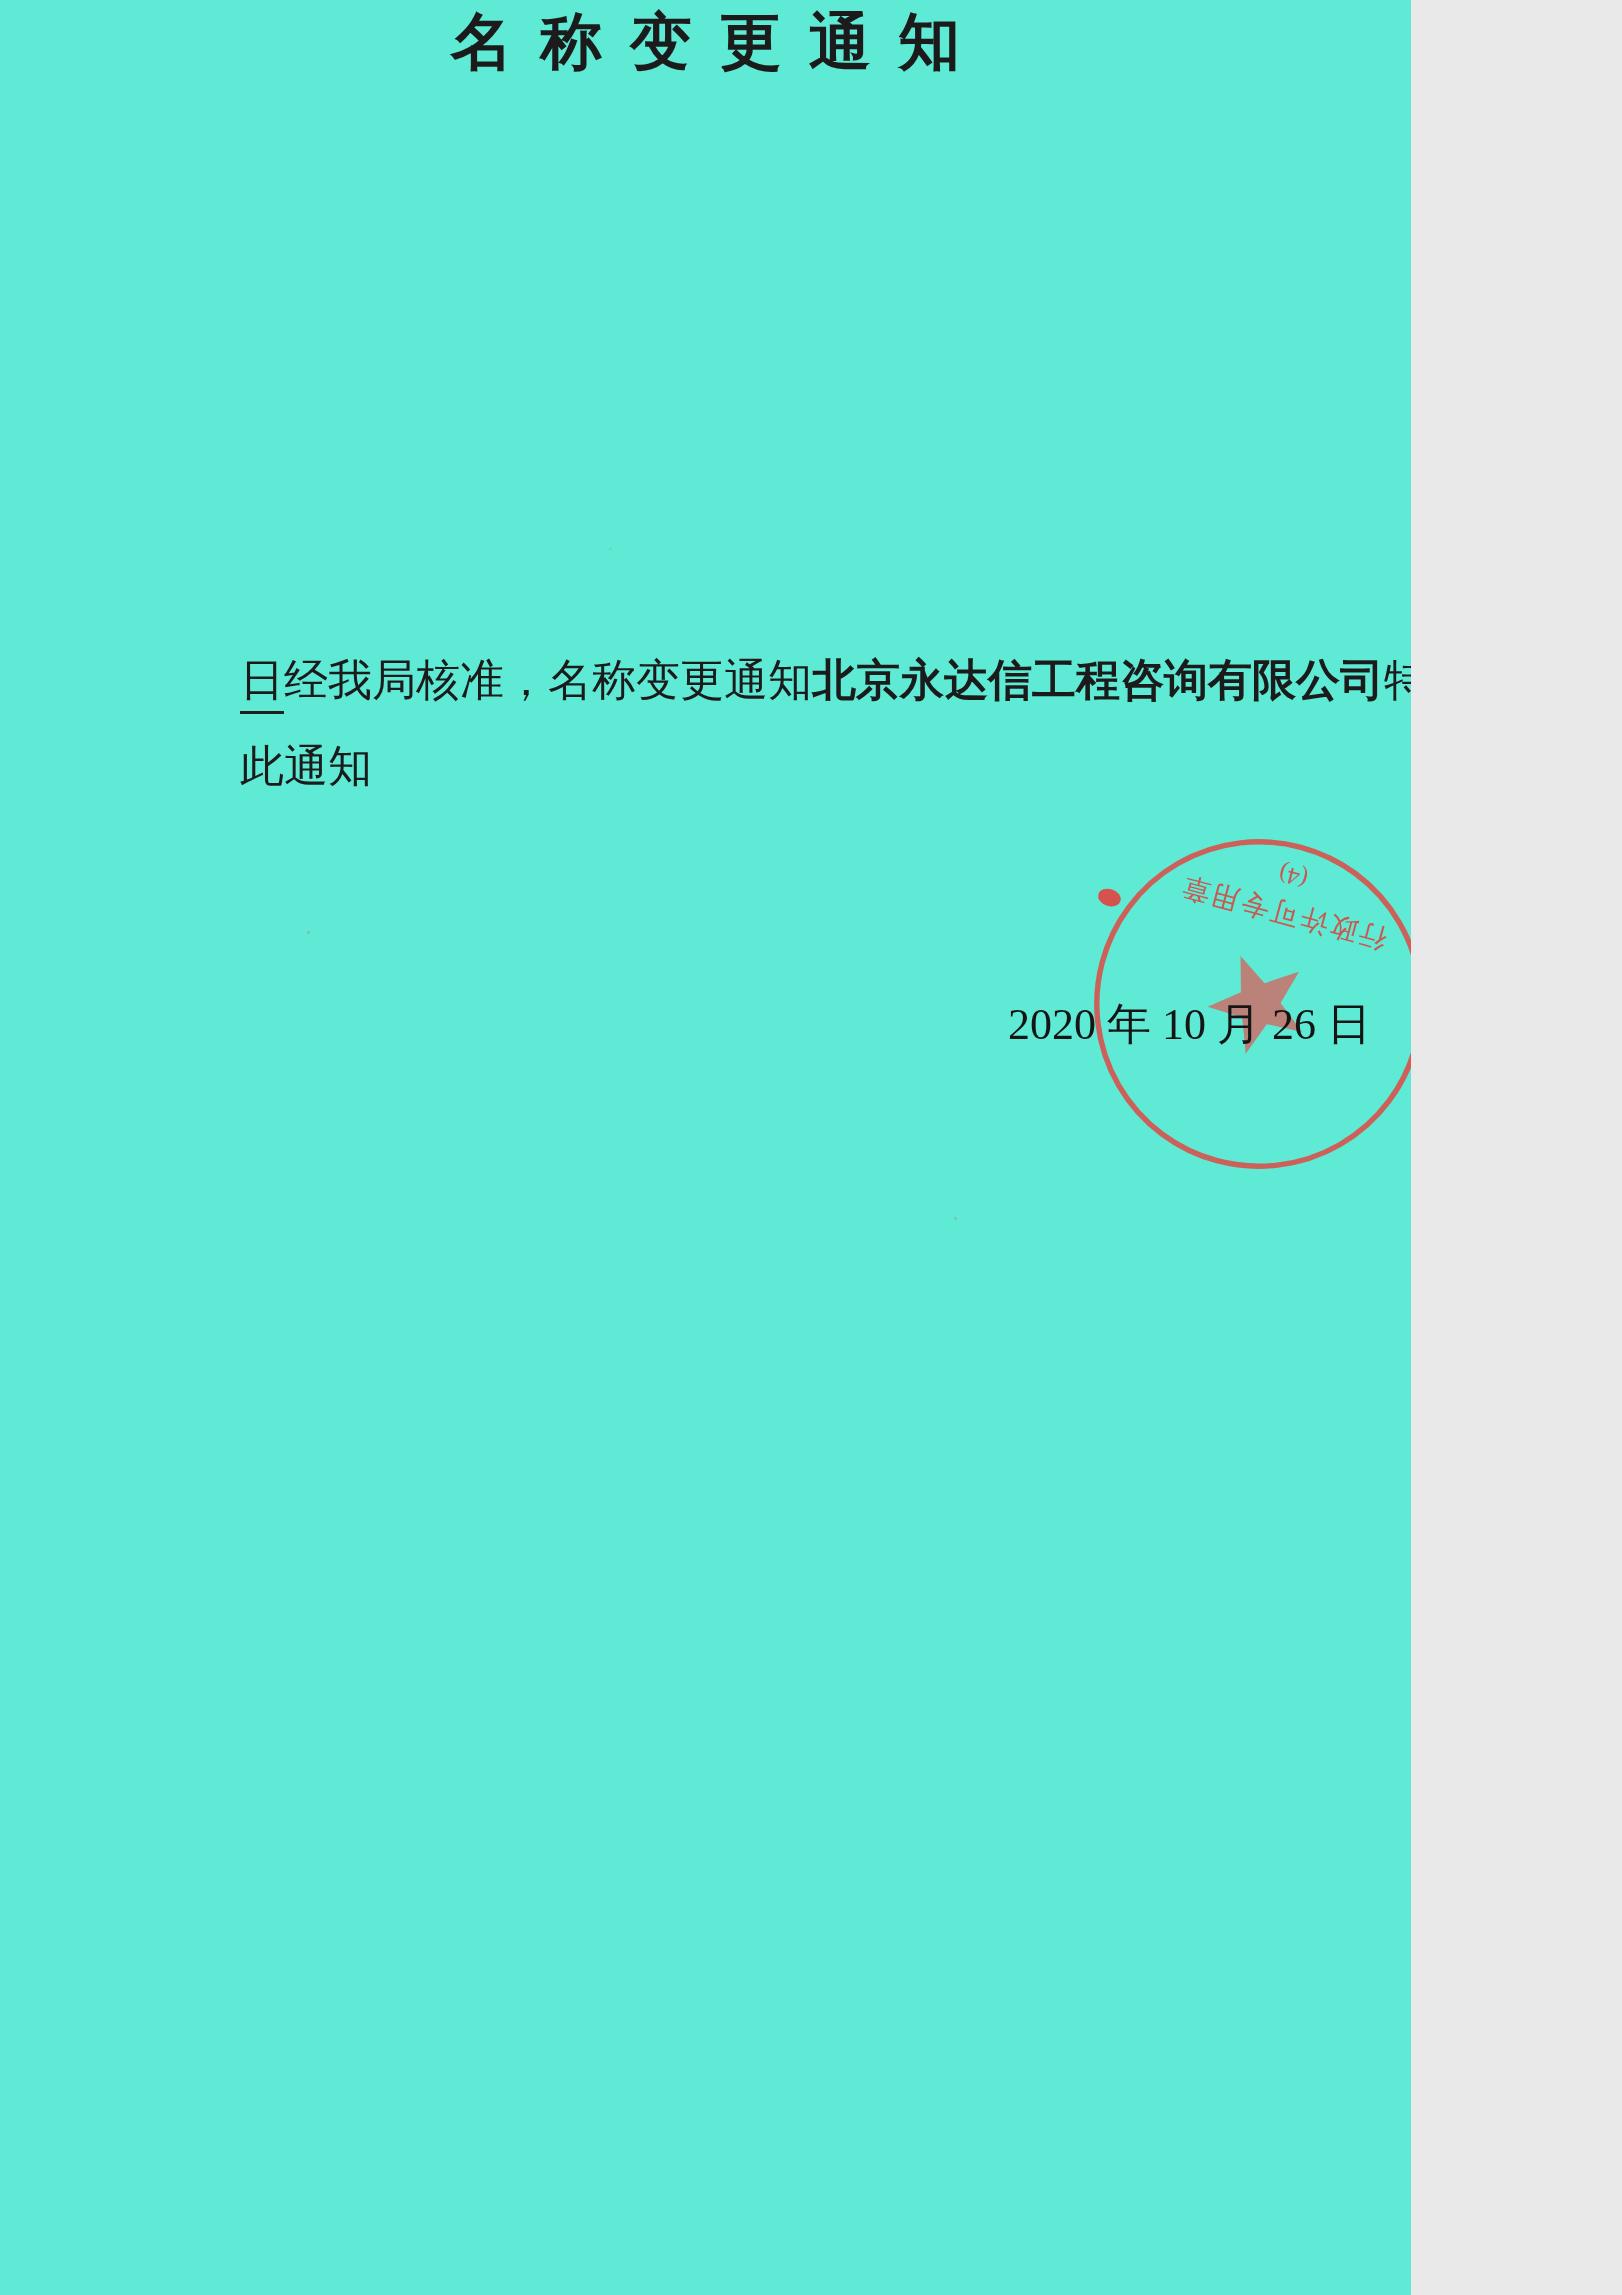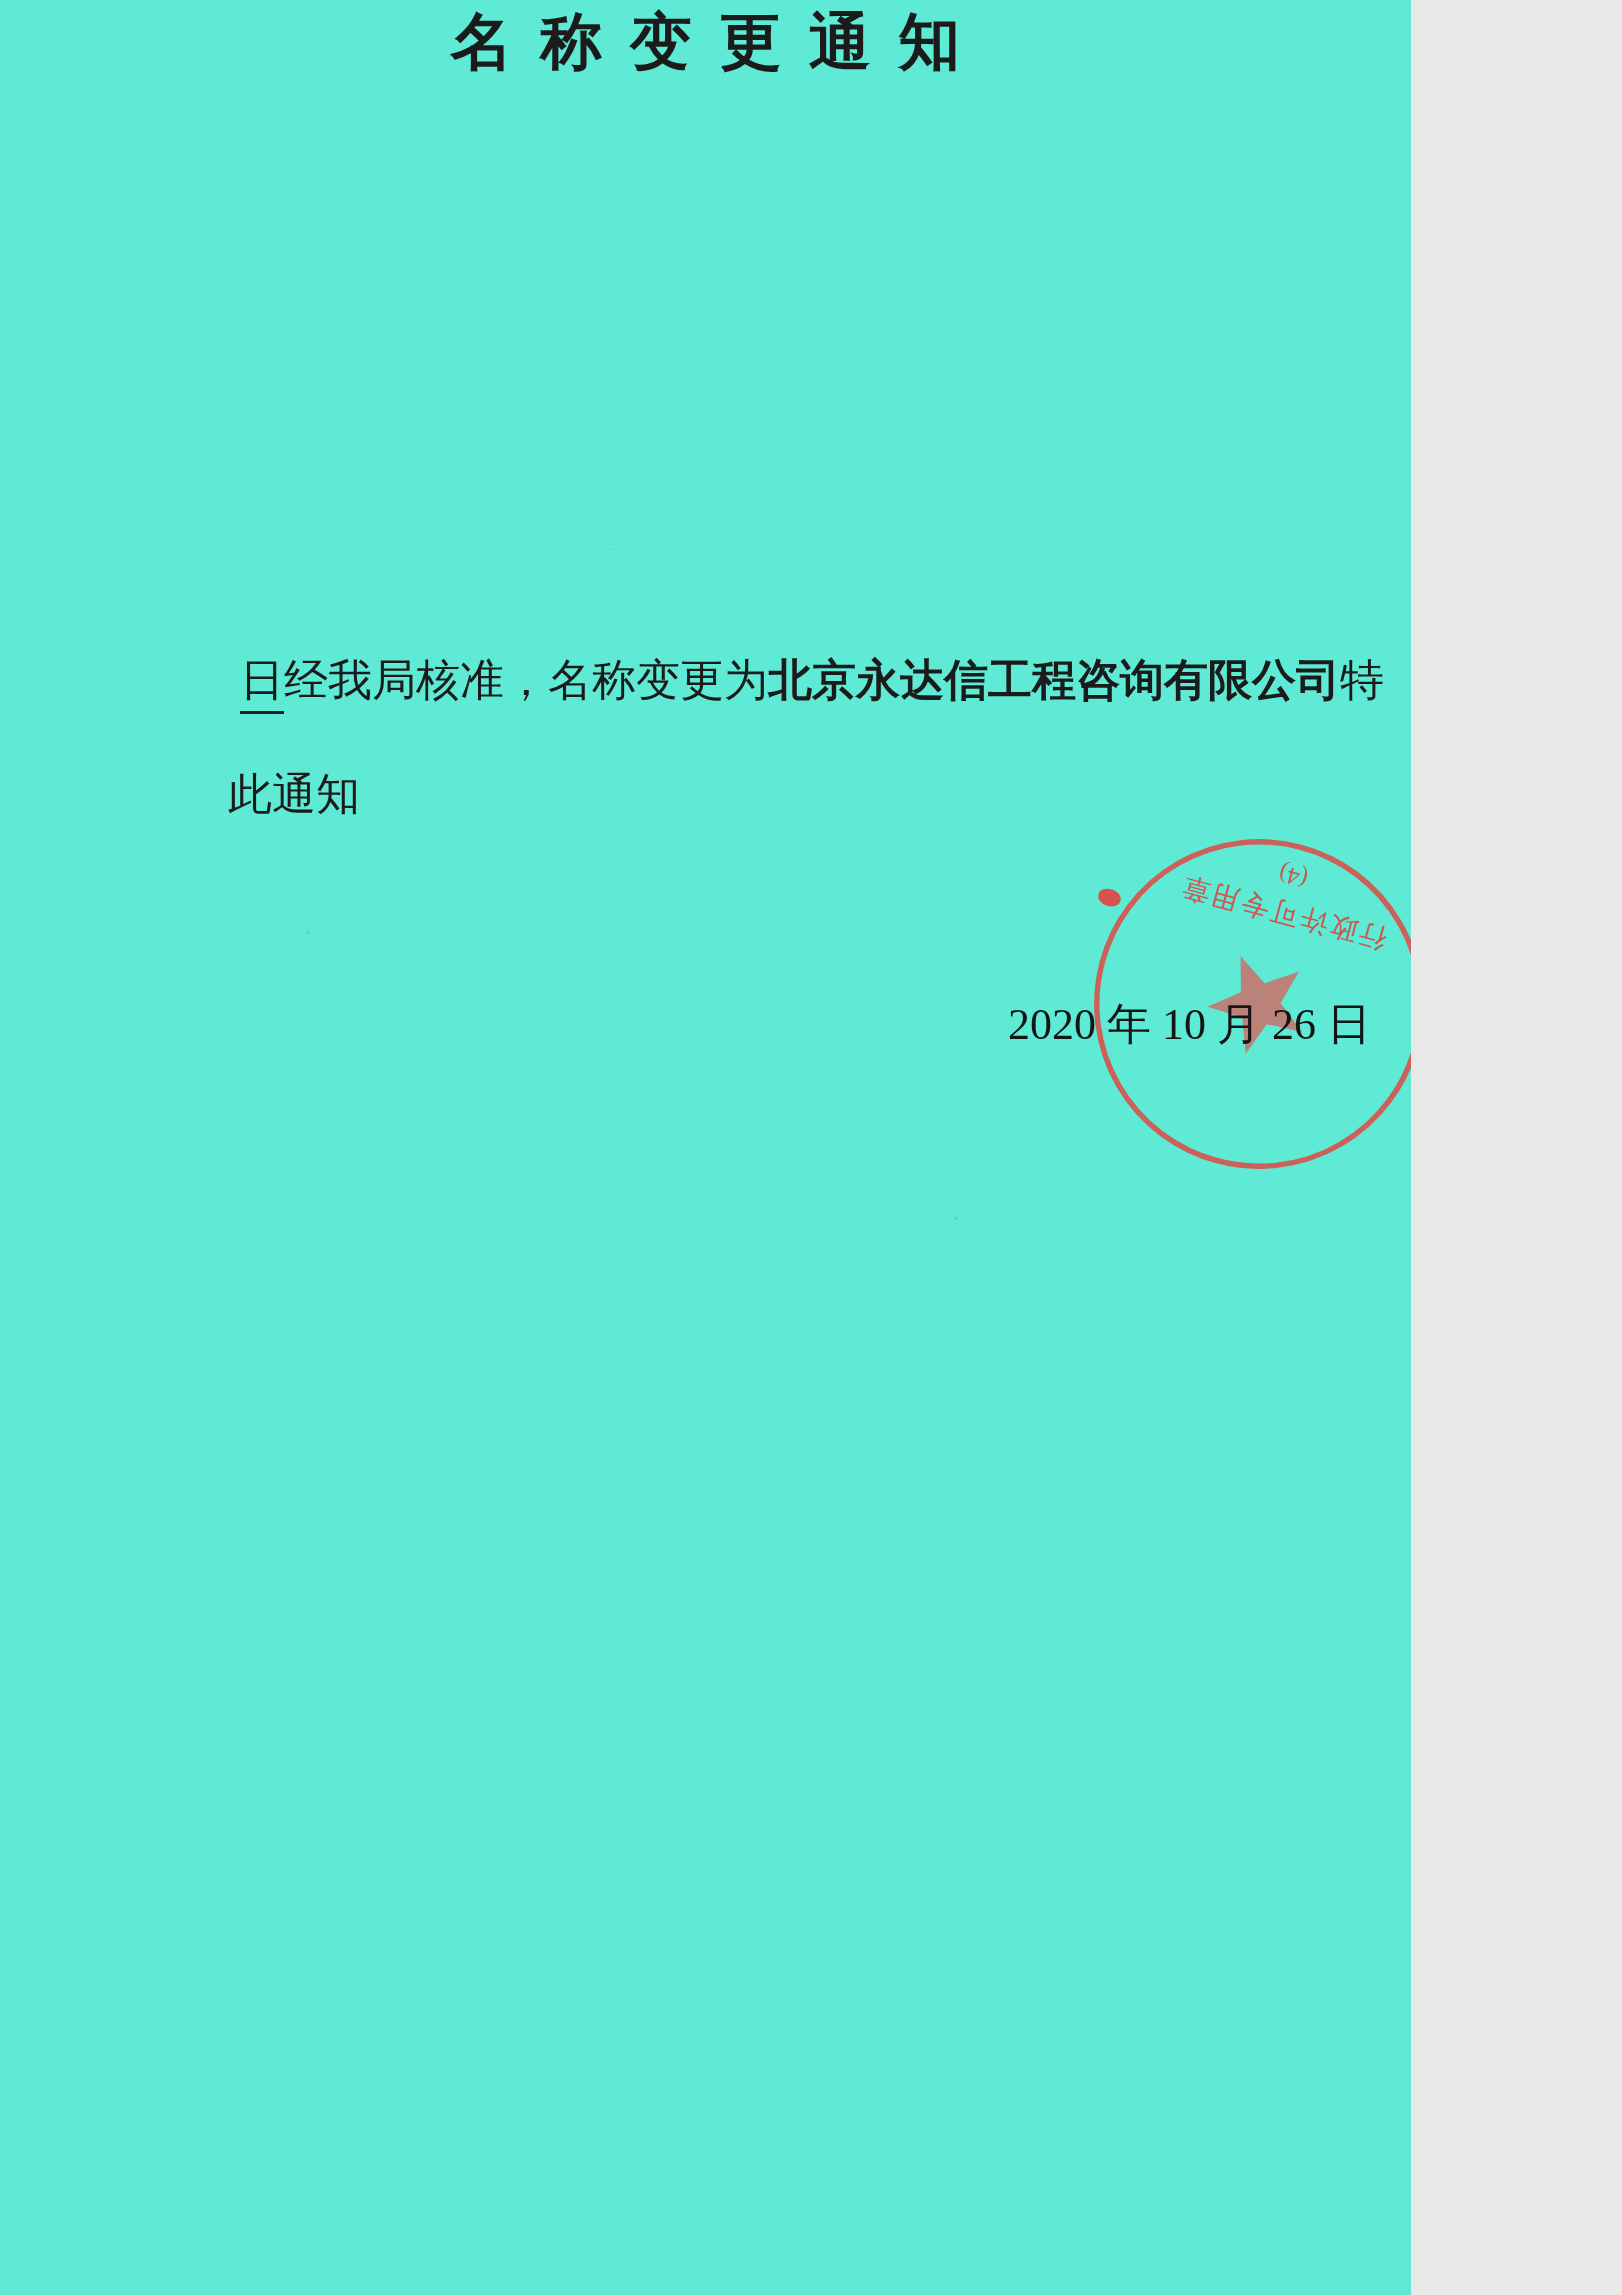--- a/index.html
+++ b/index.html
@@ -62,24 +62,24 @@
 </head>
 <body>
 
 <div class="page">
 
   <div class="abs doc-title">名称变更通知</div>
 
 
 
   <div class="abs bodyline" style="left:240px; top:656px;">
-    <span class="u">日</span><span>经我局核准，名称变更为</span><span class="b">北京永达信工程咨询有限公司</span><span>特</span>
+    <span class="u">日</span><span>经我局核准，名称变更通知</span><span class="b">北京永达信工程咨询有限公司</span><span>特</span>
   </div>
 
-  <div class="abs bodyline" style="left:228px; top:742px;margin-top:28px;">此通知</div>
+  <div class="abs bodyline" style="left:240px; top:742px;">此通知</div>
 
   <div class="abs stamp-wrap">
     <svg width="392" height="392" viewBox="-400 -400 800 800">
       <g transform="rotate(-165)" opacity="0.88">
         <circle cx="0" cy="0" r="331" fill="none" stroke="#dc4f49" stroke-width="11"></circle>
         <path id="ringTextPath" d="M 0 281 A 281 281 0 1 1 -0.02 281" fill="none"></path>
         <text font-size="73" fill="#d8453f" letter-spacing="18">
           <textPath href="#ringTextPath" startOffset="50%" text-anchor="middle">北京市朝阳区市场监督管理局</textPath>
         </text>
         <polygon points="0,-105 25.9,-35.6 99.9,-32.4 41.9,13.6 61.7,84.9 0,44 -61.7,84.9 -41.9,13.6 -99.9,-32.4 -25.9,-35.6" fill="#de5a54" opacity="0.82"></polygon>

